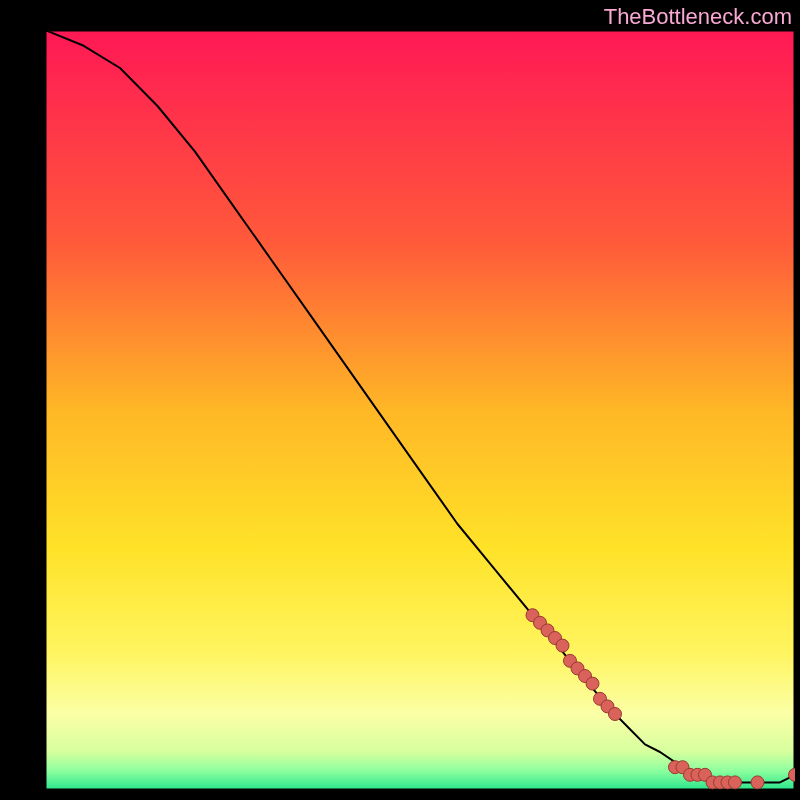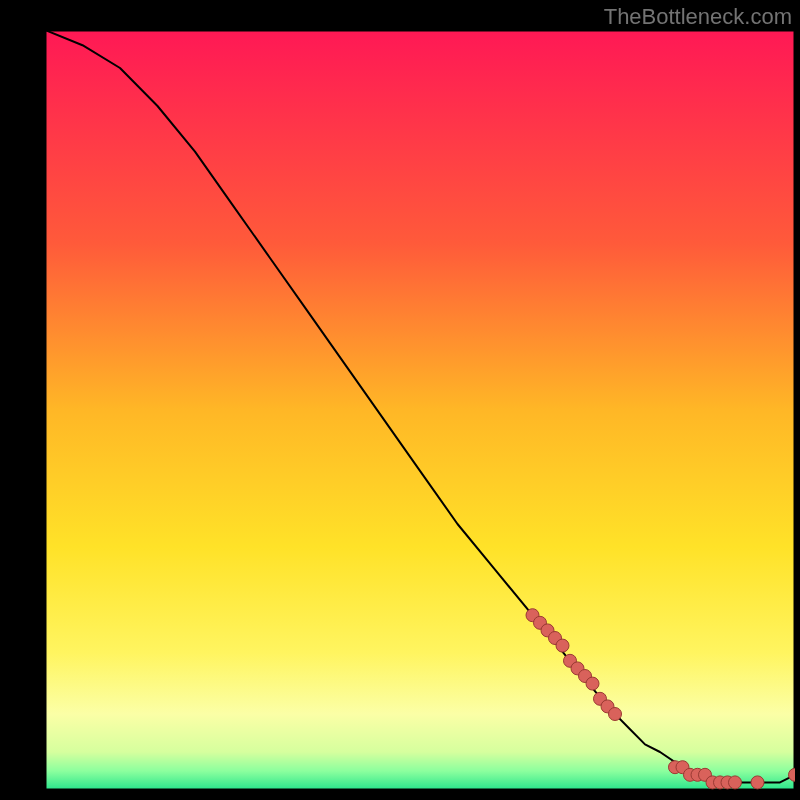--- a/index.html
+++ b/index.html
@@ -1,17 +1,17 @@
 <!DOCTYPE html>
 <html><head>
 <meta charset="utf-8">
 <style>
 body { margin: 0; padding: 0; background: #000; width: 800px; height: 800px; overflow: hidden; font-family: Arial, sans-serif; }
 .container { position: relative; width: 800px; height: 800px; }
-.watermark { position: absolute; top: 4px; right: 8px; color: #737373; font-size: 22px; font-weight: 500; z-index: 10; }
+.watermark { position: absolute; top: 4px; right: 8px; color: #f9a8d4; font-size: 22px; font-weight: 500; z-index: 10; }
 .plot-frame { position: absolute; box-sizing: border-box; }
 .gradient-bg { position: absolute; inset: 0; }
 svg.overlay { position: absolute; inset: 0; }
 </style>
 </head>
 <body>
 
 <div class="container">
 
   <div class="watermark">TheBottleneck.com</div>

